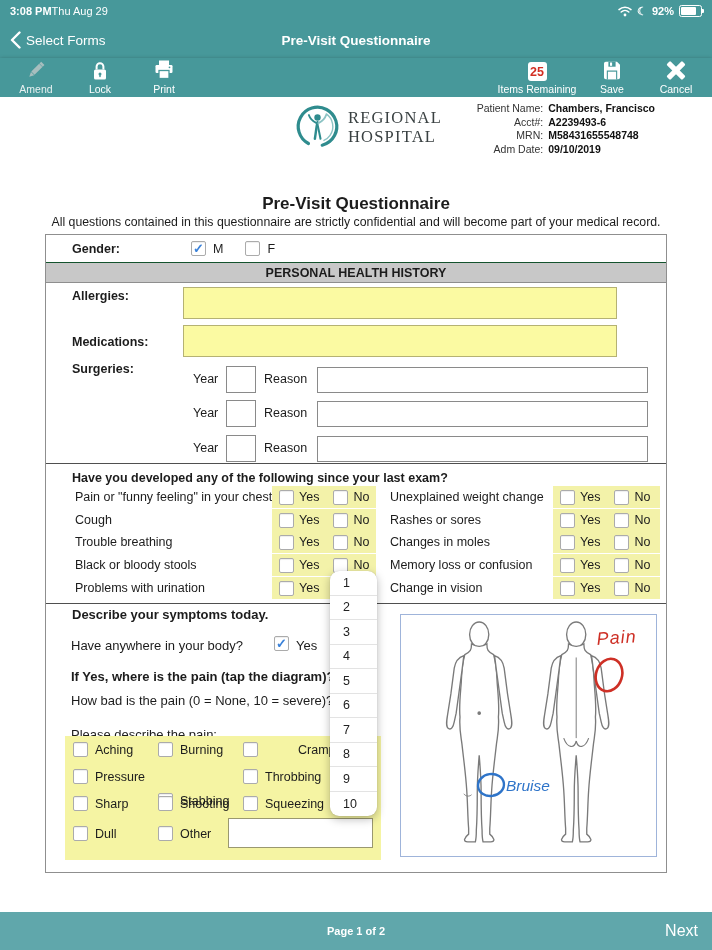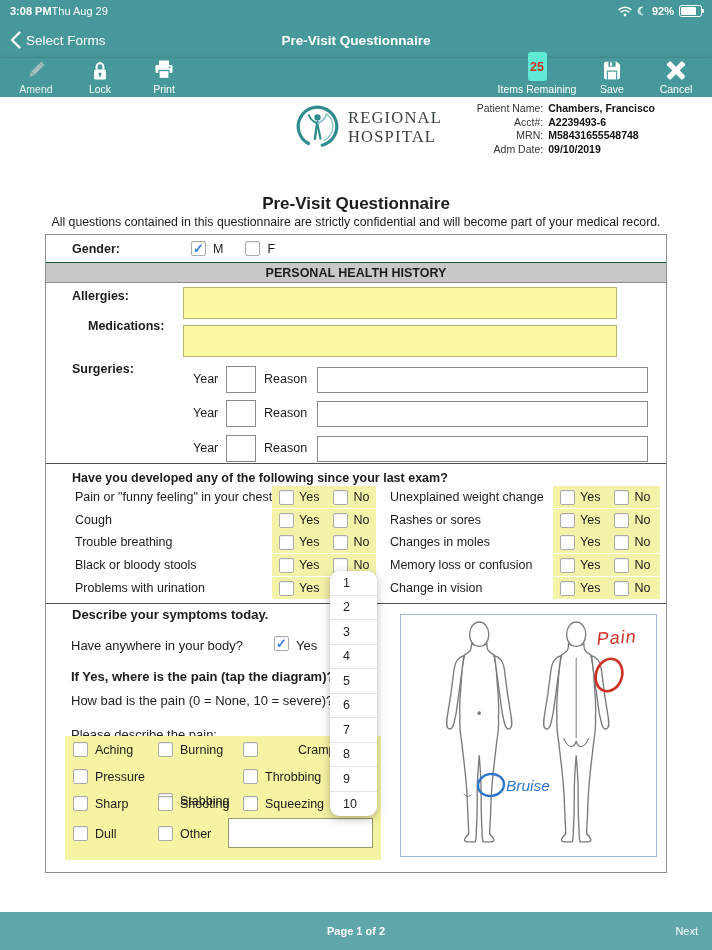--- a/index.html
+++ b/index.html
@@ -29,21 +29,21 @@
   .nav-user{position:absolute;right:12px;top:0;height:36px;display:flex;align-items:center;gap:6px;font-size:13.5px;cursor:pointer;}
   .toolbar{
     position:absolute;left:0;top:58px;width:712px;height:39px;background:#47989A;
     display:flex;justify-content:space-between;align-items:center;padding:0 4px;box-sizing:border-box;
     box-shadow:0 1px 4px rgba(0,0,0,0.35);
   }
   .tb-group{display:flex;}
   .tb-btn{width:64px;display:flex;flex-direction:column;align-items:center;justify-content:center;color:#fff;font-size:10.5px;gap:2px;cursor:pointer;}
   .tb-btn .ic{height:21px;display:flex;align-items:flex-end;justify-content:center;}
   .tb-btn.items{width:86px;}
-  .badge{width:19px;height:29px;background:#5eead4;border-radius:3px;color:#D32F23;font-weight:bold;font-size:12.5px;display:flex;align-items:center;justify-content:center;}
+  .badge{width:19px;height:19px;background:#ffffff;border-radius:3px;color:#D32F23;font-weight:bold;font-size:12.5px;display:flex;align-items:center;justify-content:center;}
   .tb-btn.disabled{color:#e8f1f1;}
   
   .page{position:absolute;left:0;top:97px;width:712px;height:815px;background:#fff;}
   
   .logo{left:294px;top:6px;display:flex;align-items:center;gap:7px;}
   .logo-text{font-family:"Liberation Serif",serif;font-size:16.5px;letter-spacing:1.2px;color:#3a4142;line-height:19px;}
   .patient{right:57px;top:5px;font-size:10.5px;}
   .p-row{display:flex;line-height:13.5px;}
   .p-row .lab{width:88px;text-align:right;margin-right:5px;color:#333;}
   .p-row .val{font-weight:bold;color:#111;}
@@ -75,21 +75,21 @@
   .dropdown{
     position:absolute;left:330px;top:571px;width:47px;height:245px;background:#fff;border-radius:9px;
     box-shadow:0 3px 10px rgba(0,0,0,0.28),0 0 1px rgba(0,0,0,0.2);z-index:50;
     display:grid;grid-template-rows:repeat(10,1fr);overflow:hidden;
   }
   .dd-item{display:flex;align-items:center;padding-left:13px;font-size:12.5px;color:#222;border-bottom:1px solid #e3e3e3;cursor:pointer;}
   .dd-item:last-child{border-bottom:none;}
   
   .footer{position:absolute;left:0;bottom:0;width:712px;height:38px;background:#60a7ab;color:#fff;}
   .footer .pg{position:absolute;left:0;right:0;top:0;height:38px;display:flex;align-items:center;justify-content:center;font-size:11px;font-weight:bold;}
-  .footer .next{position:absolute;right:14px;top:0;height:38px;display:flex;align-items:center;font-size:11px;cursor:pointer;}
+  .footer .next{position:absolute;right:14px;top:0;height:38px;display:flex;align-items:center;font-size:16px;cursor:pointer;}
   svg{display:block;}
   text{font-family:"Liberation Sans",sans-serif;}
 </style>
 </head>
 <body>
 
 <div class="status-bar">
   <div class="status-left">
     <span>3:08 PM</span>
     <span class="date">Thu Aug 29</span>
@@ -243,21 +243,21 @@
       <span class="fs" style="margin:0 22px 0 7px;">M</span>
       <span class="cb"></span>
       <span class="fs" style="margin-left:7px;">F</span>
     </div>
 
     <div class="abs section-bar">PERSONAL HEALTH HISTORY</div>
 
     <div class="abs ylabel" style="left:26px;top:54px;">Allergies:</div>
     <div class="abs yellow-field" style="left:137px;top:52px;width:434px;height:32px;"></div>
 
-    <div class="abs ylabel" style="left:26px;top:84px;margin-left:16px;">Medications:</div>
+    <div class="abs ylabel" style="left:26px;top:100px;">Medications:</div>
     <div class="abs yellow-field" style="left:137px;top:90px;width:434px;height:32px;"></div>
 
     <div class="abs ylabel" style="left:26px;top:127px;">Surgeries:</div>
 
     <div class="abs fs" style="left:147px;top:137px;">Year</div>
     <div class="abs white-field" style="left:180px;top:131px;width:30px;height:27px;"></div>
     <div class="abs fs" style="left:218px;top:137px;">Reason</div>
     <div class="abs white-field" style="left:271px;top:132px;width:331px;height:26px;"></div>
 
     <div class="abs fs" style="left:147px;top:171px;">Year</div>

